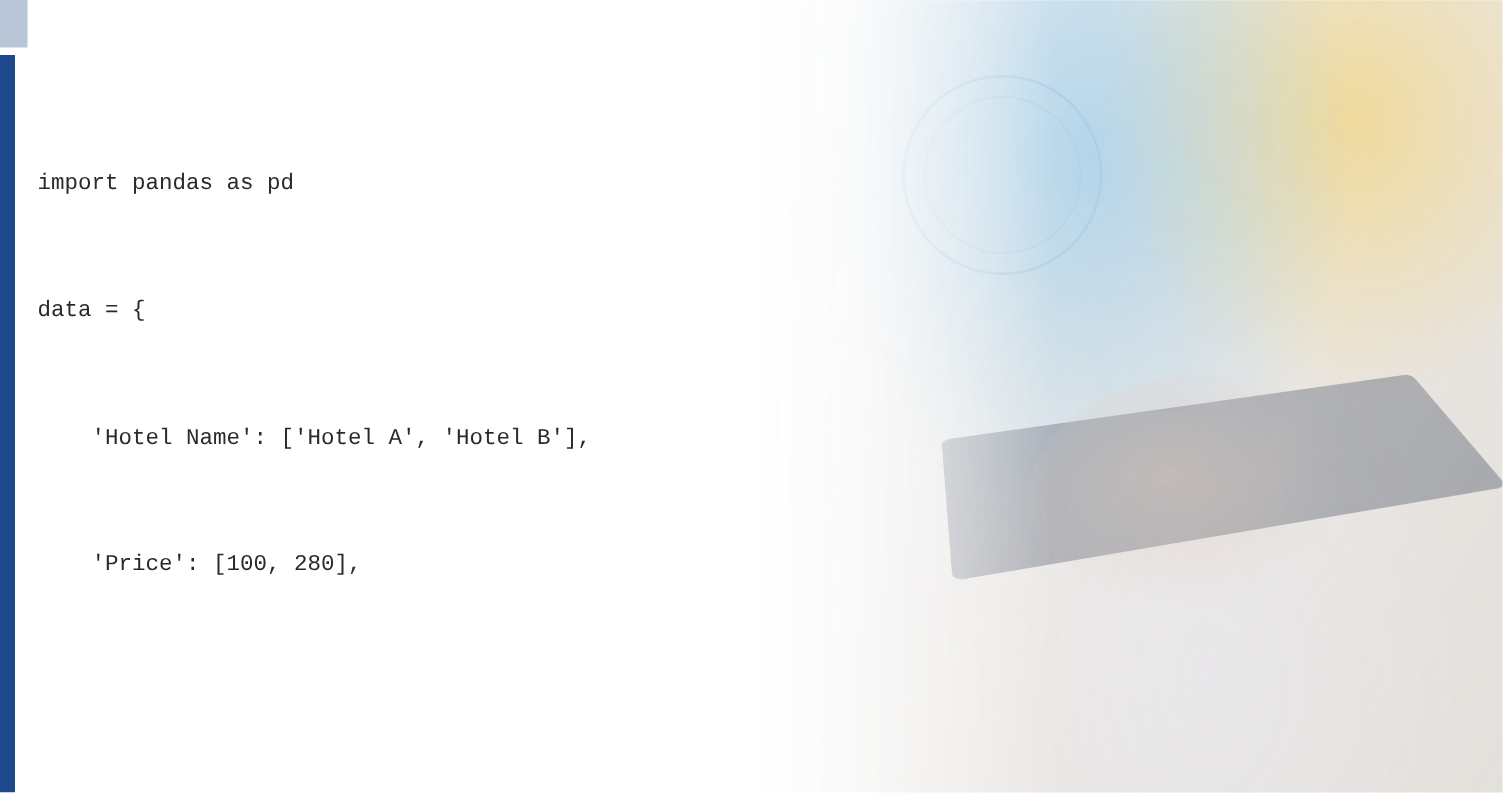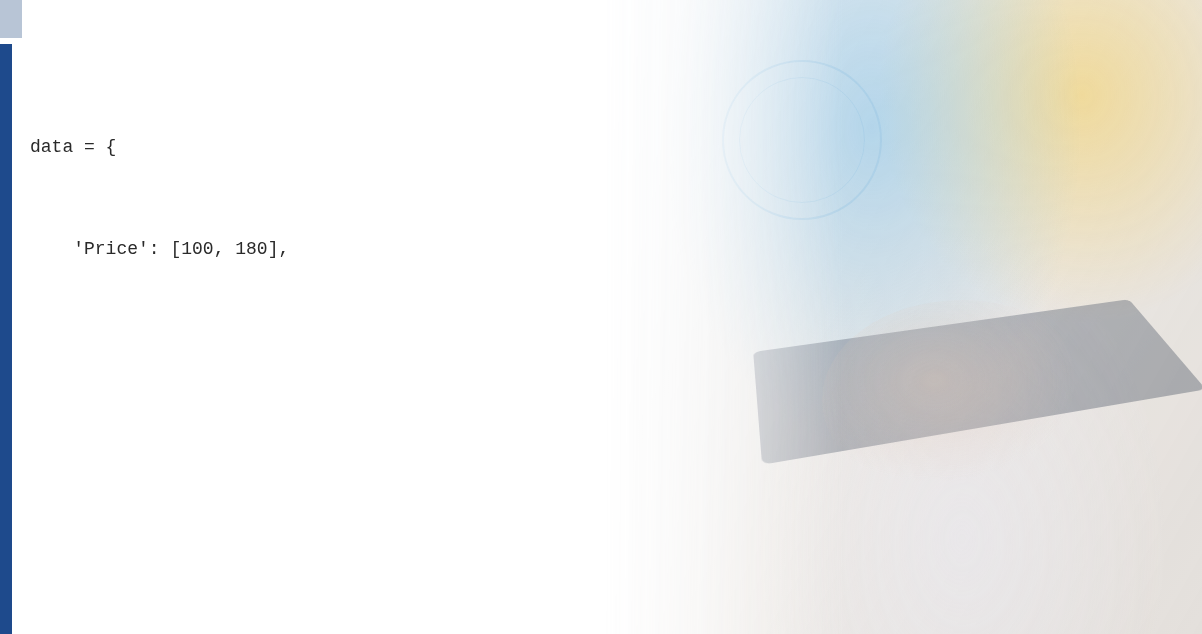--- a/index.html
+++ b/index.html
@@ -103,18 +103,20 @@
 <div class="left-accent-top"></div>
 <div class="left-accent-main"></div>
 
 <div class="bg-image">
   <div class="hud-circle"></div>
   <div class="laptop-shape"></div>
   <div class="hand-shape"></div>
 </div>
 
 <div class="code-area">
+  <div class="code-line">import pandas as pd</div>
   <div class="code-line">data = {</div>
-  <div class="code-line">    'Price': [100, 180],</div>
+  <div class="code-line">    'Hotel Name': ['Hotel A', 'Hotel B'],</div>
+  <div class="code-line">    'Price': [100, 280],</div>
   
   
   
 </div>
 
 </body></html>

